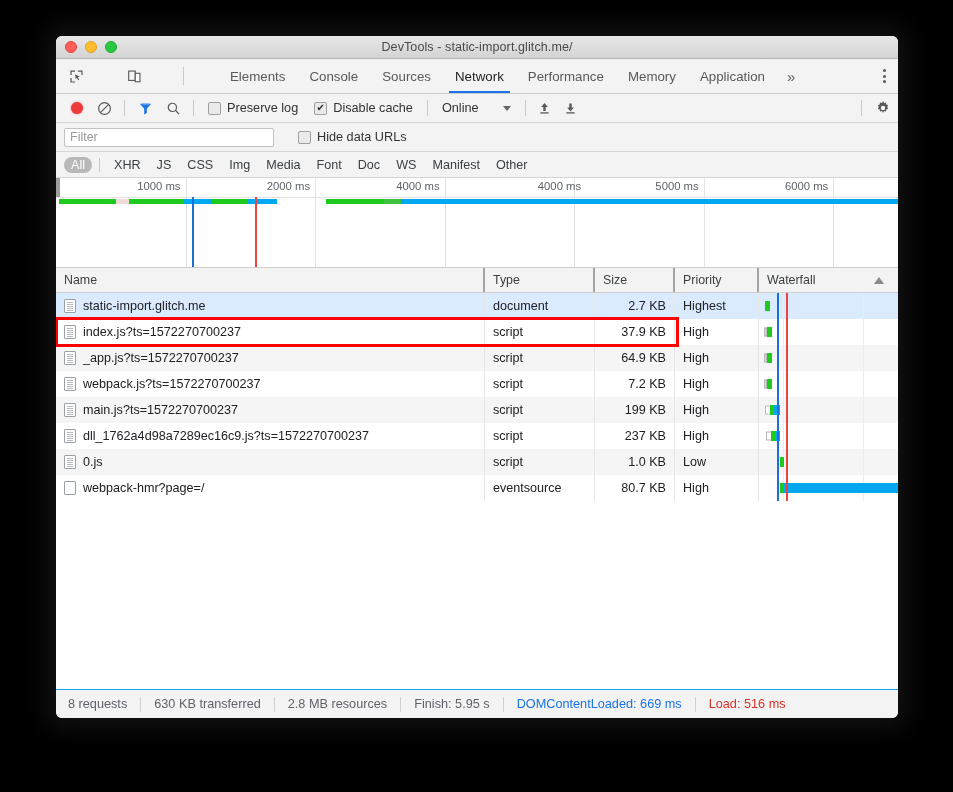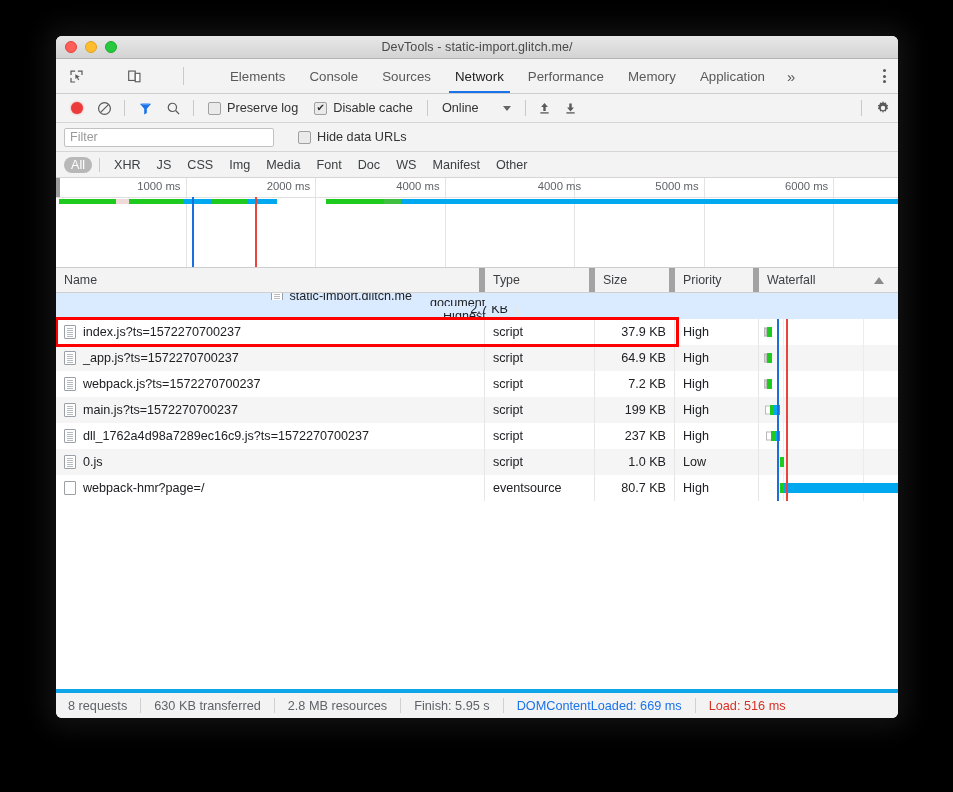--- a/index.html
+++ b/index.html
@@ -147,33 +147,33 @@
   .ov-band { position:absolute; height:5px; }
   .ov-marker { position:absolute; top:19px; bottom:0; width:2px; }
 
   
   .tablewrap { position:relative; height:396px; background:#fff; overflow:hidden;}
   .thead {
     display:flex; height:25px; background:#f3f3f3;
     border-bottom:1px solid #cfcfcf; font-size:12.4px; color:#3c4043;
     align-items:center;
   }
-  .th { padding: 0 8px; display:flex; align-items:center; border-right:6px solid #a3a3a3; height:100%;}
+  .th { padding: 0 8px; display:flex; align-items:center; border-right:2px solid #a3a3a3; height:100%;}
   .th.wf { flex:1; justify-content:space-between; border-right:none; }
   .sortarrow {
     width:0;height:0;border-left:5px solid transparent;border-right:5px solid transparent;
     border-bottom:7px solid #8a8a8a; margin-right: 6px;
   }
   .row {
     display:flex; height:26px; align-items:center; font-size:12.6px; color:#202124;
     position: relative;
   }
   .row.odd { background:#f5f5f5; }
   .row.even { background:#ffffff; }
-  .row.selected { background:#daeaff;flex-direction:column; }
+  .row.selected { background:#daeaff; }
   .cell { padding:0 8px; height:100%; display:flex; align-items:center; border-right:1px solid #e6e6e6; overflow:hidden; white-space:nowrap;}
   .cell.num { justify-content:flex-end; }
   .cell.wf { flex:1; border-right:none; padding:0; position:relative; }
   .fileicon {
     width:12px;height:14px;flex:0 0 12px;margin-right:7px;
     border:1px solid #9aa0a6;background:#fff;position:relative;border-radius:1px;
   }
   .fileicon.lined::before {
     content:""; position:absolute; left:2px; right:2px; top:2px; height:1px;
     background:#b6bbc0;
@@ -184,21 +184,21 @@
   .wf-grid { position:absolute; top:0; bottom:0; width:1px; background:#ececec; }
 
   
   .annot-box {
     position:absolute; border:3px solid #ff0000; pointer-events:none; z-index: 30;
   }
 
   
   .statusbar {
     position:absolute; left:0; right:0; bottom:0; height:29px;
-    background:#f3f3f3; border-top:4px solid #0ea5e9;
+    background:#f3f3f3; border-top:1px solid #0ea5e9;
     display:flex; align-items:center; padding-left:12px;
     font-size:12.7px; color:#5f6368;
   }
   .st-item { padding: 0 13px; white-space:nowrap;}
   .st-item:first-child { padding-left:0; }
   .st-sep { width:1px;height:15px;background:#d0d0d0;}
   .st-item.blue { color:#1a73e8; }
   .st-item.red { color:#d93025; }
 </style>
 </head>

